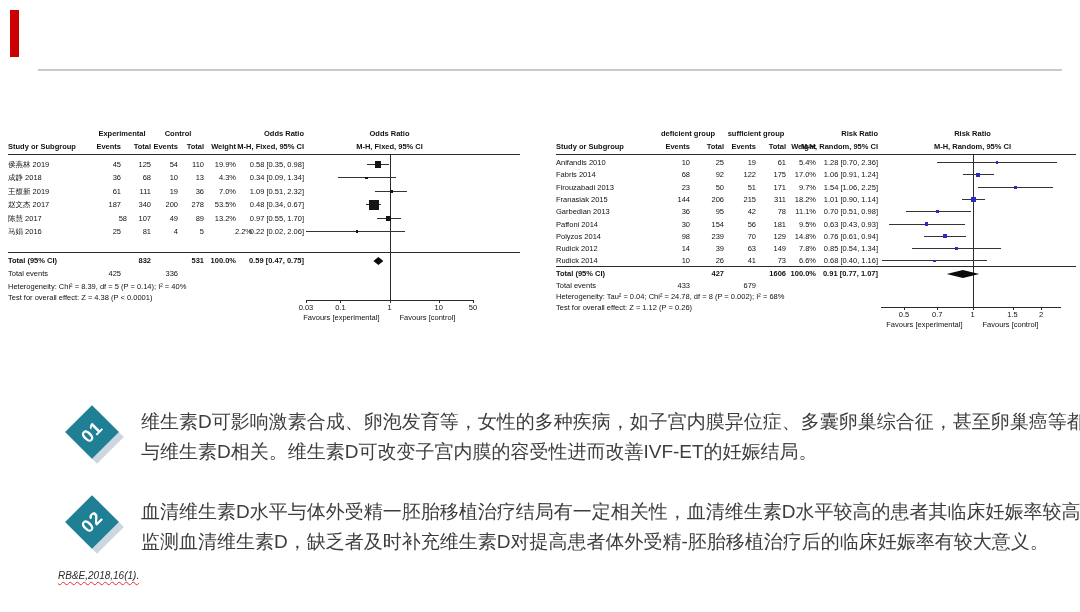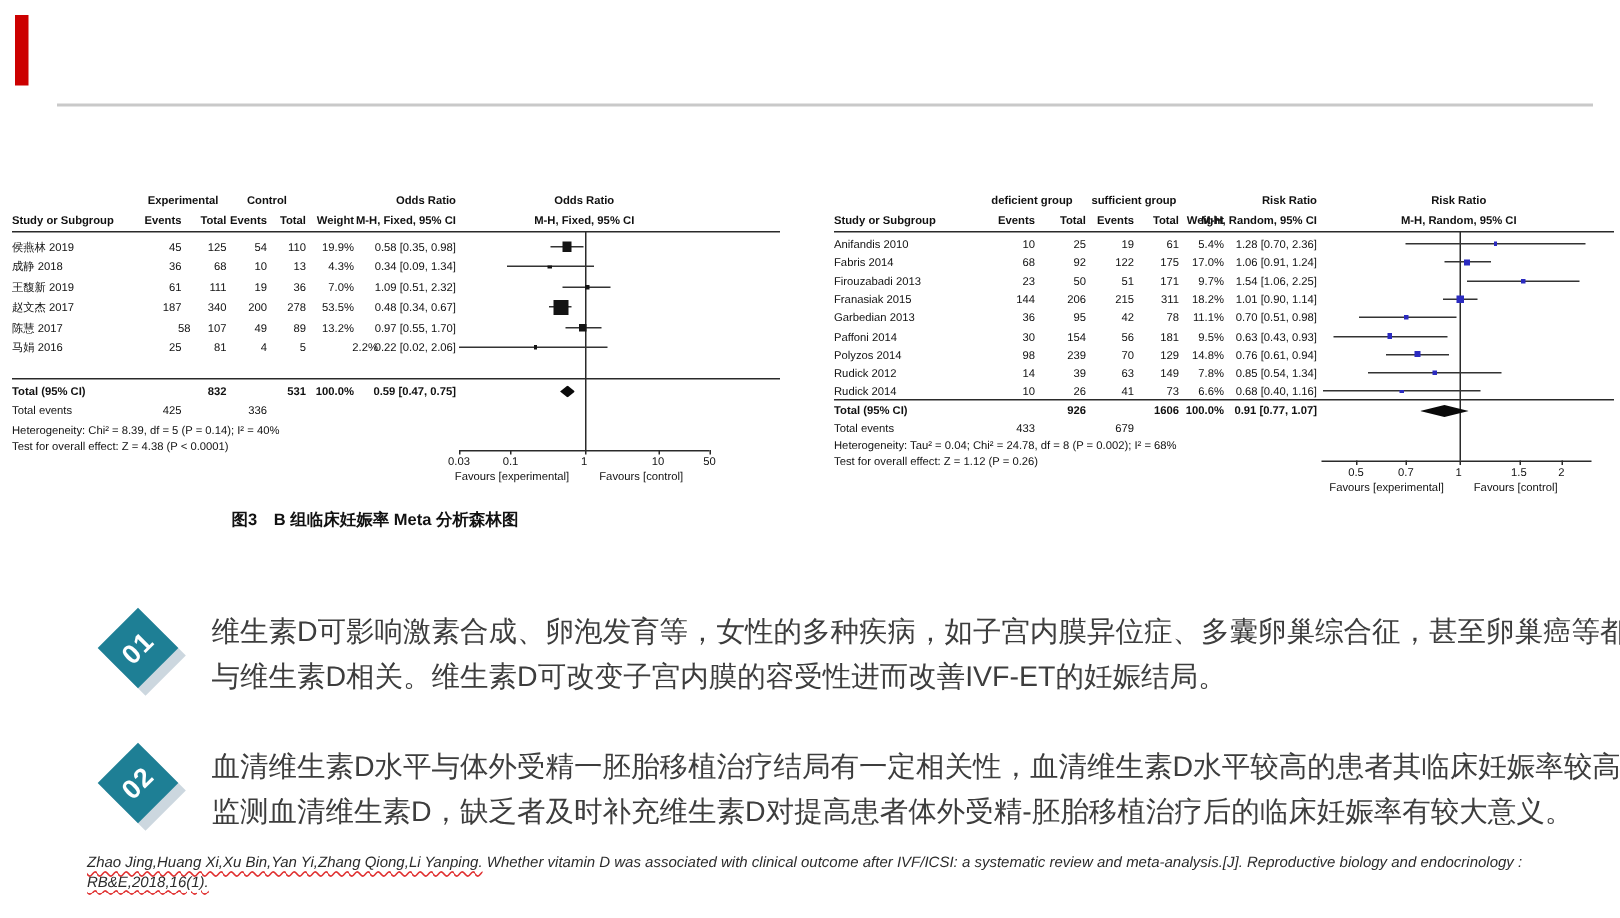--- a/index.html
+++ b/index.html
@@ -212,21 +212,21 @@
       <span class="fps" style="right:198px;top:119.10000000000001px">0.85 [0.54, 1.34]</span>
       <span class="fps" style="left:0px;top:131.4px">Rudick 2014</span>
       <span class="fps" style="right:386px;top:131.4px">10</span>
       <span class="fps" style="right:352px;top:131.4px">26</span>
       <span class="fps" style="right:320px;top:131.4px">41</span>
       <span class="fps" style="right:290px;top:131.4px">73</span>
       <span class="fps" style="right:260px;top:131.4px">6.6%</span>
       <span class="fps" style="right:198px;top:131.4px">0.68 [0.40, 1.16]</span>
       <span class="hline" style="left:0;top:141px;width:520px"></span>
       <span class="fps b" style="left:0px;top:144px">Total (95% CI)</span>
-      <span class="fps b" style="right:352px;top:144px">926</span>
+      <span class="fps b" style="right:352px;top:144px">427</span>
       <span class="fps b" style="right:290px;top:144px">1606</span>
       <span class="fps b" style="right:260px;top:144px">100.0%</span>
       <span class="fps b" style="right:198px;top:144px">0.91 [0.77, 1.07]</span>
       <span class="fps" style="left:0px;top:156px">Total events</span>
       <span class="fps" style="right:386px;top:156px">433</span>
       <span class="fps" style="right:320px;top:156px">679</span>
       <span class="fps" style="left:0px;top:167px">Heterogeneity: Tau² = 0.04; Chi² = 24.78, df = 8 (P = 0.002); I² = 68%</span>
       <span class="fps" style="left:0px;top:178px">Test for overall effect: Z = 1.12 (P = 0.26)</span>
       <span class="vline" style="left:416.51453595314365px;top:29px;height:153px"></span>
       <span class="hline" style="left:325px;top:182px;width:180px"></span>
@@ -256,35 +256,33 @@
       <span class="fpsq" style="left:369.32830005791743px;top:97.45889649925776px;width:3.082207001484488px;height:3.082207001484488px;background:#2b2bc0"></span>
       <span class="fpline" style="left:367.6823076409638px;top:110.80000000000001px;width:42.71947021967242px"></span>
       <span class="fpsq" style="left:387.4789958687513px;top:109.37646159383287px;width:3.847076812334269px;height:3.847076812334269px;background:#2b2bc0"></span>
       <span class="fpline" style="left:355.6406412563922px;top:123.10000000000001px;width:89.78713717567337px"></span>
       <span class="fpsq" style="left:399.0626385008777px;top:122.20357599562311px;width:2.792848008753788px;height:2.792848008753788px;background:#2b2bc0"></span>
       <span class="fpline" style="left:325.99288680362906px;top:135.4px;width:105.18427004343704px"></span>
       <span class="fpsq" style="left:377.1298742088949px;top:134.6154767421335px;width:2.569046515733026px;height:2.569046515733026px;background:#2b2bc0"></span>
       <span class="fpdia" style="left:390.6939435843562px;top:145px;width:32.50468533843912px"></span>
     </div>
 
-  <div class="fig-caption">图3　B 组临床妊娠率 Meta 分析森林图</div>
 
   <div class="point-diamond" style="left:64px;top:404px">
     <span class="pd-shadow"></span>
     <span class="pd-main">
         <span class="pd-num">01</span>
       </span>
   </div>
   <div class="point-text" style="left:141px;top:407px">维生素D可影响激素合成、卵泡发育等，女性的多种疾病，如子宫内膜异位症、多囊卵巢综合征，甚至卵巢癌等都与维生素D相关。维生素D可改变子宫内膜的容受性进而改善IVF-ET的妊娠结局。</div>
 
   <div class="point-diamond" style="left:64px;top:494px">
     <span class="pd-shadow"></span>
     <span class="pd-main">
         <span class="pd-num">02</span>
       </span>
   </div>
   <div class="point-text" style="left:141px;top:497px">血清维生素D水平与体外受精一胚胎移植治疗结局有一定相关性，血清维生素D水平较高的患者其临床妊娠率较高，监测血清维生素D，缺乏者及时补充维生素D对提高患者体外受精-胚胎移植治疗后的临床妊娠率有较大意义。</div>
 
   <div class="refs" id="refs">
-      <div><span class="wavy">Zhao Jing,Huang Xi,Xu Bin,Yan Yi,Zhang Qiong,Li Yanping.</span><span> Whether vitamin D was associated with clinical outcome after IVF/ICSI: a systematic review and meta-analysis.[J]. Reproductive biology and endocrinology :</span></div>
       <div><span class="wavy">RB&amp;E,2018,16(1).</span></div>
     </div>
 </div>
 
 </body></html>

